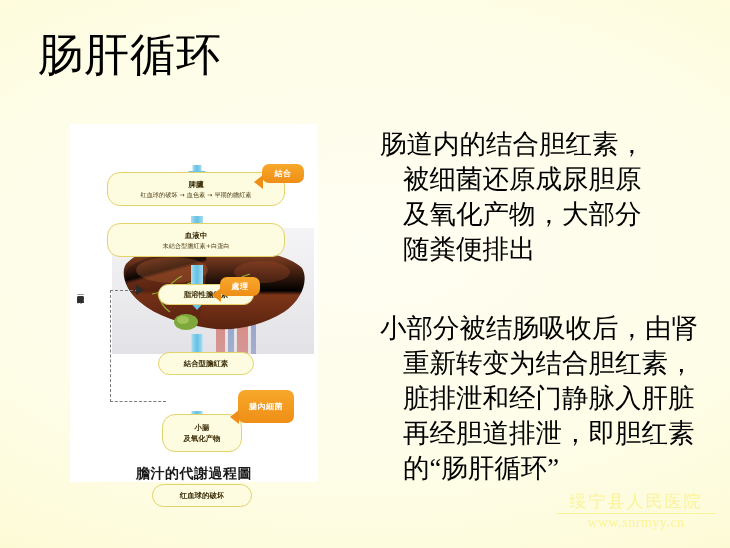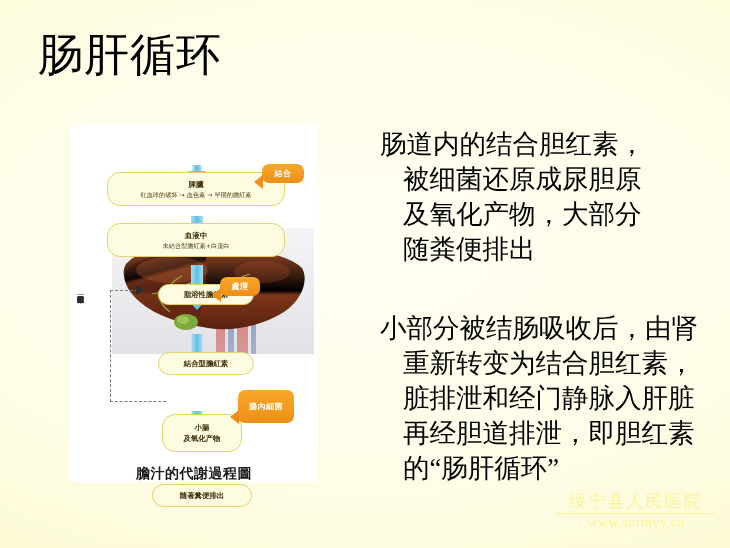--- a/index.html
+++ b/index.html
@@ -277,21 +277,21 @@
     <div id="box-conj" class="dbox">
       <span class="one">結合型膽紅素</span>
     </div>
 
     <div id="box-intest" class="dbox">
       <span class="one">小腸</span>
       <span class="one">及氧化产物</span>
     </div>
 
     <div id="box-feces" class="dbox">
-      <span class="one">隨著糞便排出</span>
+      <span class="one">红血球的破坏</span>
     </div>
 
     <div id="co-conj" class="callout left">
       <span class="tail"></span>
       <span>結合</span>
     </div>
     <div id="co-proc" class="callout left">
       <span class="tail"></span>
       <span>處理</span>
     </div>

